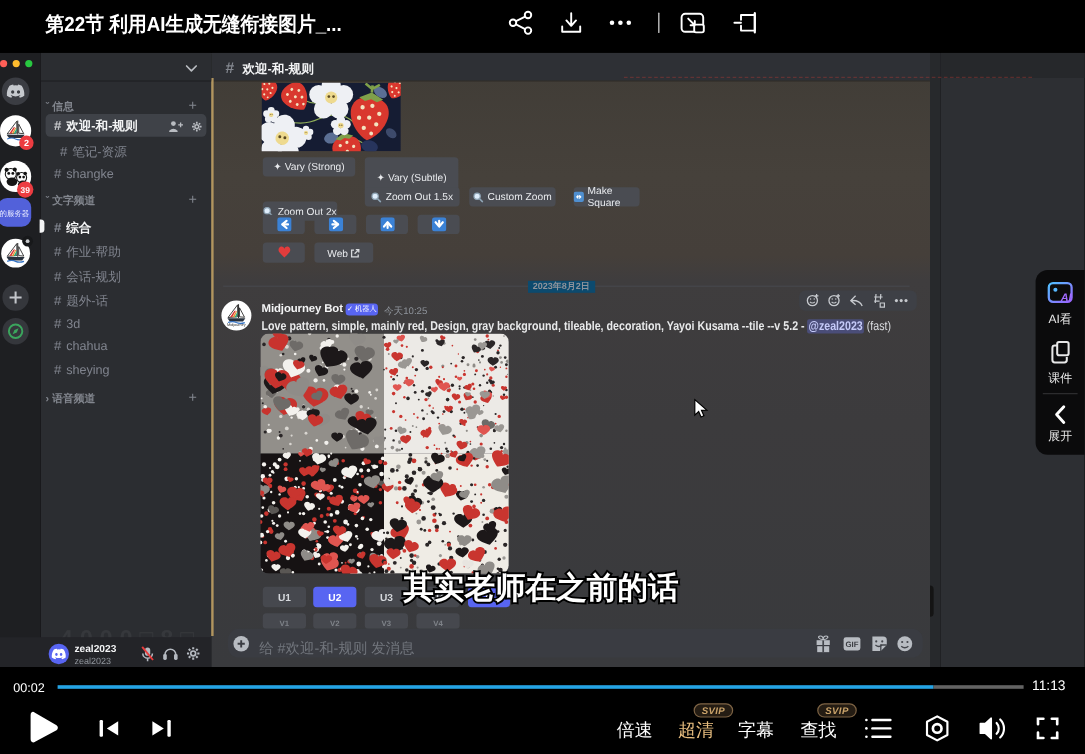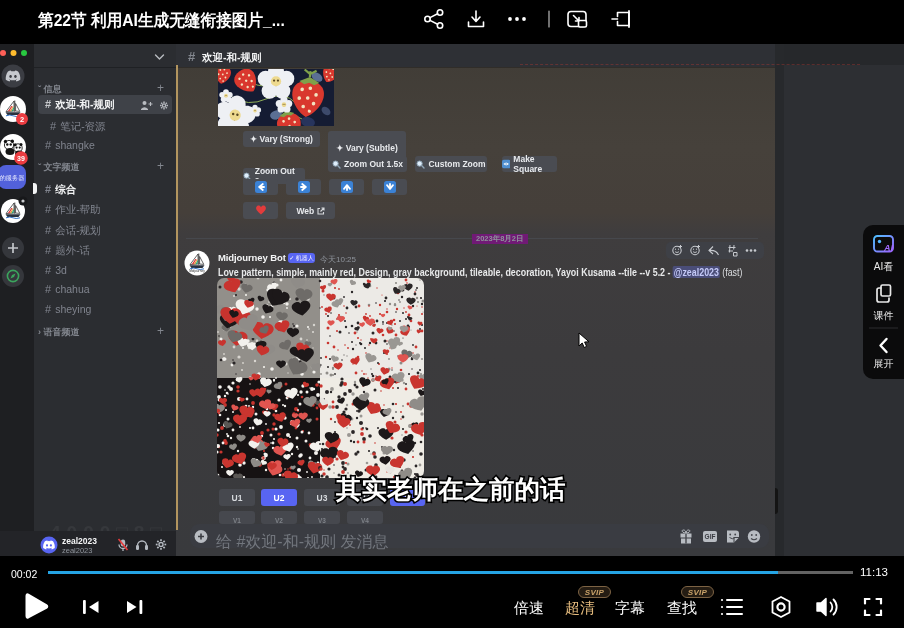--- a/index.html
+++ b/index.html
@@ -23,21 +23,21 @@
 .cat { position:absolute; color:#82868e; font-size:9px; font-weight:bold; }
 .chan { position:absolute; color:#80848e; font-size:10.5px; }
 .chan .h { color:#80848e; margin-right:4px; font-size:11px; }
 #selrow { position:absolute; left:38px; top:51px; width:134px; height:19px; background:#3f4248; border-radius:4px; }
 .plus { position:absolute; color:#82868e; font-size:12px; font-weight:normal; }
 
 #chat { position:absolute; left:176px; top:0; width:599px; height:512px;
   background:linear-gradient(180deg,#403c36 0%,#46413b 20%,#453f3a 33%,#3f3d3e 37%,#3c3b3d 60%,#393a3d 100%); }
 #chathead { position:absolute; left:176px; top:0; width:599px; height:23px; background:#2e3035; box-shadow:0 1px 0 rgba(0,0,0,0.25); }
 #goldline { position:absolute; left:175px; top:21px; width:3px; height:465px; background:#b2955f; }
-.btn { position:absolute; background:#4a4c52; border-radius:3px; color:#e8eaed; font-size:8.5px; font-weight:bold; display:flex; align-items:center; justify-content:center;margin-left:24px; }
+.btn { position:absolute; background:#4a4c52; border-radius:3px; color:#e8eaed; font-size:8.5px; font-weight:normal; display:flex; align-items:center; justify-content:center; }
 .ubtn { position:absolute; background:#46484e; border-radius:3px; color:#d6d9dd; font-size:8.5px; font-weight:bold; display:flex; align-items:center; justify-content:center; height:17px; width:36px;text-align:center; }
 
 #inputbar { position:absolute; left:190px; top:480px; width:579px; height:24px; background:#3a3c42; border-radius:9px; }
 
 #userpanel { position:absolute; left:0; top:487px; width:176px; height:25px; background:#232428; }
 
 #controls { position:absolute; left:0; top:556px; width:904px; height:72px; background:#000; }
 .ctxt { position:absolute; color:#fff; font-size:15px; }
 #t1 { position:absolute; left:11px; top:568px; color:#fff; font-size:10.5px; }
 #t2 { position:absolute; left:860px; top:566px; color:#fff; font-size:11.5px; }
@@ -207,21 +207,21 @@
         <svg width="12" height="11" viewBox="0 0 12 11">
           <path d="M6 2.2 C5.4 0.6 3.6 0 2.4 0.8 C0.9 1.8 0.7 3.8 1.8 5.3 C2.8 6.7 4.6 8.3 6 9.5 C7.4 8.3 9.2 6.7 10.2 5.3 C11.3 3.8 11.1 1.8 9.6 0.8 C8.4 0 6.6 0.6 6 2.2 Z" fill="#e23c3c"></path>
         </svg>
       </div>
     <div class="btn" style="left:262px;top:158px;width:49px;height:17px">Web&nbsp;<svg width="8" height="8" viewBox="0 0 8 8" fill="none" stroke="#d8dadd" stroke-width="1.1">
           <path d="M3 1.5 L1 1.5 L1 7 L6.5 7 L6.5 5"></path>
           <path d="M4.5 1 L7 1 L7 3.5 M7 1 L3.5 4.5"></path>
         </svg></div>
 
     <div class="abs" style="left:186px;top:194px;width:572px;height:1px;background:#46484d"></div>
-    <div class="abs" style="left:472px;top:189.5px;background:#701a75;padding:0 4px;color:#8e939b;font-size:7.5px;font-weight:bold">2023年8月2日</div>
+    <div class="abs" style="left:440px;top:189.5px;background:#0c4a6e;padding:0 4px;color:#8e939b;font-size:7.5px;font-weight:bold">2023年8月2日</div>
 
     <svg class="abs" style="left:184px;top:206px" width="26" height="26" viewBox="0 0 26 26">
       <circle cx="13" cy="13" r="12.5" fill="#fff"></circle>
       <use href="#boat" x="13" y="12"></use>
       <text x="13" y="22" font-size="3.2" fill="#333" text-anchor="middle">Midjourney</text>
     </svg>
     <div class="abs" style="left:218px;top:208px;color:#f4f5f6;font-size:9.5px;font-weight:bold;letter-spacing:-0.1px">Midjourney Bot</div>
     <div class="abs" style="left:288px;top:209px;width:27px;height:10px;background:#5865f2;border-radius:3px;color:#fff;font-size:6px;text-align:center;line-height:10px;white-space:nowrap">✓ 机器人</div>
     <div class="abs" style="left:320px;top:210px;color:#8e939b;font-size:8px">今天10:25</div>
     <div class="abs" style="left:218px;top:222px;width:680px;color:#e8e9ea;font-size:10.5px;font-weight:bold;white-space:nowrap;transform:scaleX(0.845);transform-origin:0 0">Love pattern, simple, mainly red, Design, gray background, tileable, decoration, Yayoi Kusama --tile --v 5.2 - <span style="background:#4a4d78;color:#c5caf8;border-radius:2px;padding:0 1px">@zeal2023</span> <span style="font-weight:normal;color:#dcdee1">(fast)</span></div>
@@ -1235,21 +1235,21 @@
     <div class="ubtn" style="left:219px;top:467px;height:13px;font-size:6.5px;align-items:flex-end;color:#7e8288">V1</div>
     <div class="ubtn" style="left:261px;top:467px;height:13px;font-size:6.5px;align-items:flex-end;color:#7e8288">V2</div>
     <div class="ubtn" style="left:304px;top:467px;height:13px;font-size:6.5px;align-items:flex-end;color:#7e8288">V3</div>
     <div class="ubtn" style="left:347px;top:467px;height:13px;font-size:6.5px;align-items:flex-end;color:#7e8288">V4</div>
 
     <div id="inputbar"></div>
     <svg class="abs" style="left:194px;top:486px" width="20" height="14" viewBox="0 0 20 14">
       <circle cx="7" cy="6.5" r="6.5" fill="#b8bcc2"></circle>
       <path d="M7 3.5 L7 9.5 M4 6.5 L10 6.5" stroke="#3a3c42" stroke-width="1.6"></path>
     </svg>
-    <div class="abs" style="left:216px;top:488px;color:#72767d;font-size:16px">给 #欢迎-和-规则 发消息</div>
+    <div class="abs" style="left:216px;top:488px;color:#72767d;font-size:12px">给 #欢迎-和-规则 发消息</div>
     <svg class="abs" style="left:678px;top:485px" width="88" height="15" viewBox="0 0 88 15" fill="none" stroke="#b8bcc2" stroke-width="1.2">
       <g transform="translate(8,7.5)">
           <rect x="-5.5" y="-3" width="11" height="4" fill="#b8bcc2" stroke="none"></rect>
           <rect x="-5" y="2" width="10" height="5" fill="#b8bcc2" stroke="none"></rect>
           <line x1="0" y1="-3" x2="0" y2="7" stroke="#43454b" stroke-width="1.4"></line>
           <path d="M0 -3.5 C-4 -3.5 -5 -6.5 -2.5 -6.5 C-1 -6.5 0 -5 0 -3.5 C0 -5 1 -6.5 2.5 -6.5 C5 -6.5 4 -3.5 0 -3.5" stroke-width="1"></path>
         </g>
       <g transform="translate(32,7.5)">
           <rect x="-7" y="-5.5" width="14" height="11" rx="2" fill="#b8bcc2" stroke="none"></rect>
           <text x="0" y="2.6" font-size="6.5" font-weight="bold" fill="#3a3c42" text-anchor="middle" stroke="none" font-family="Liberation Sans">GIF</text>

